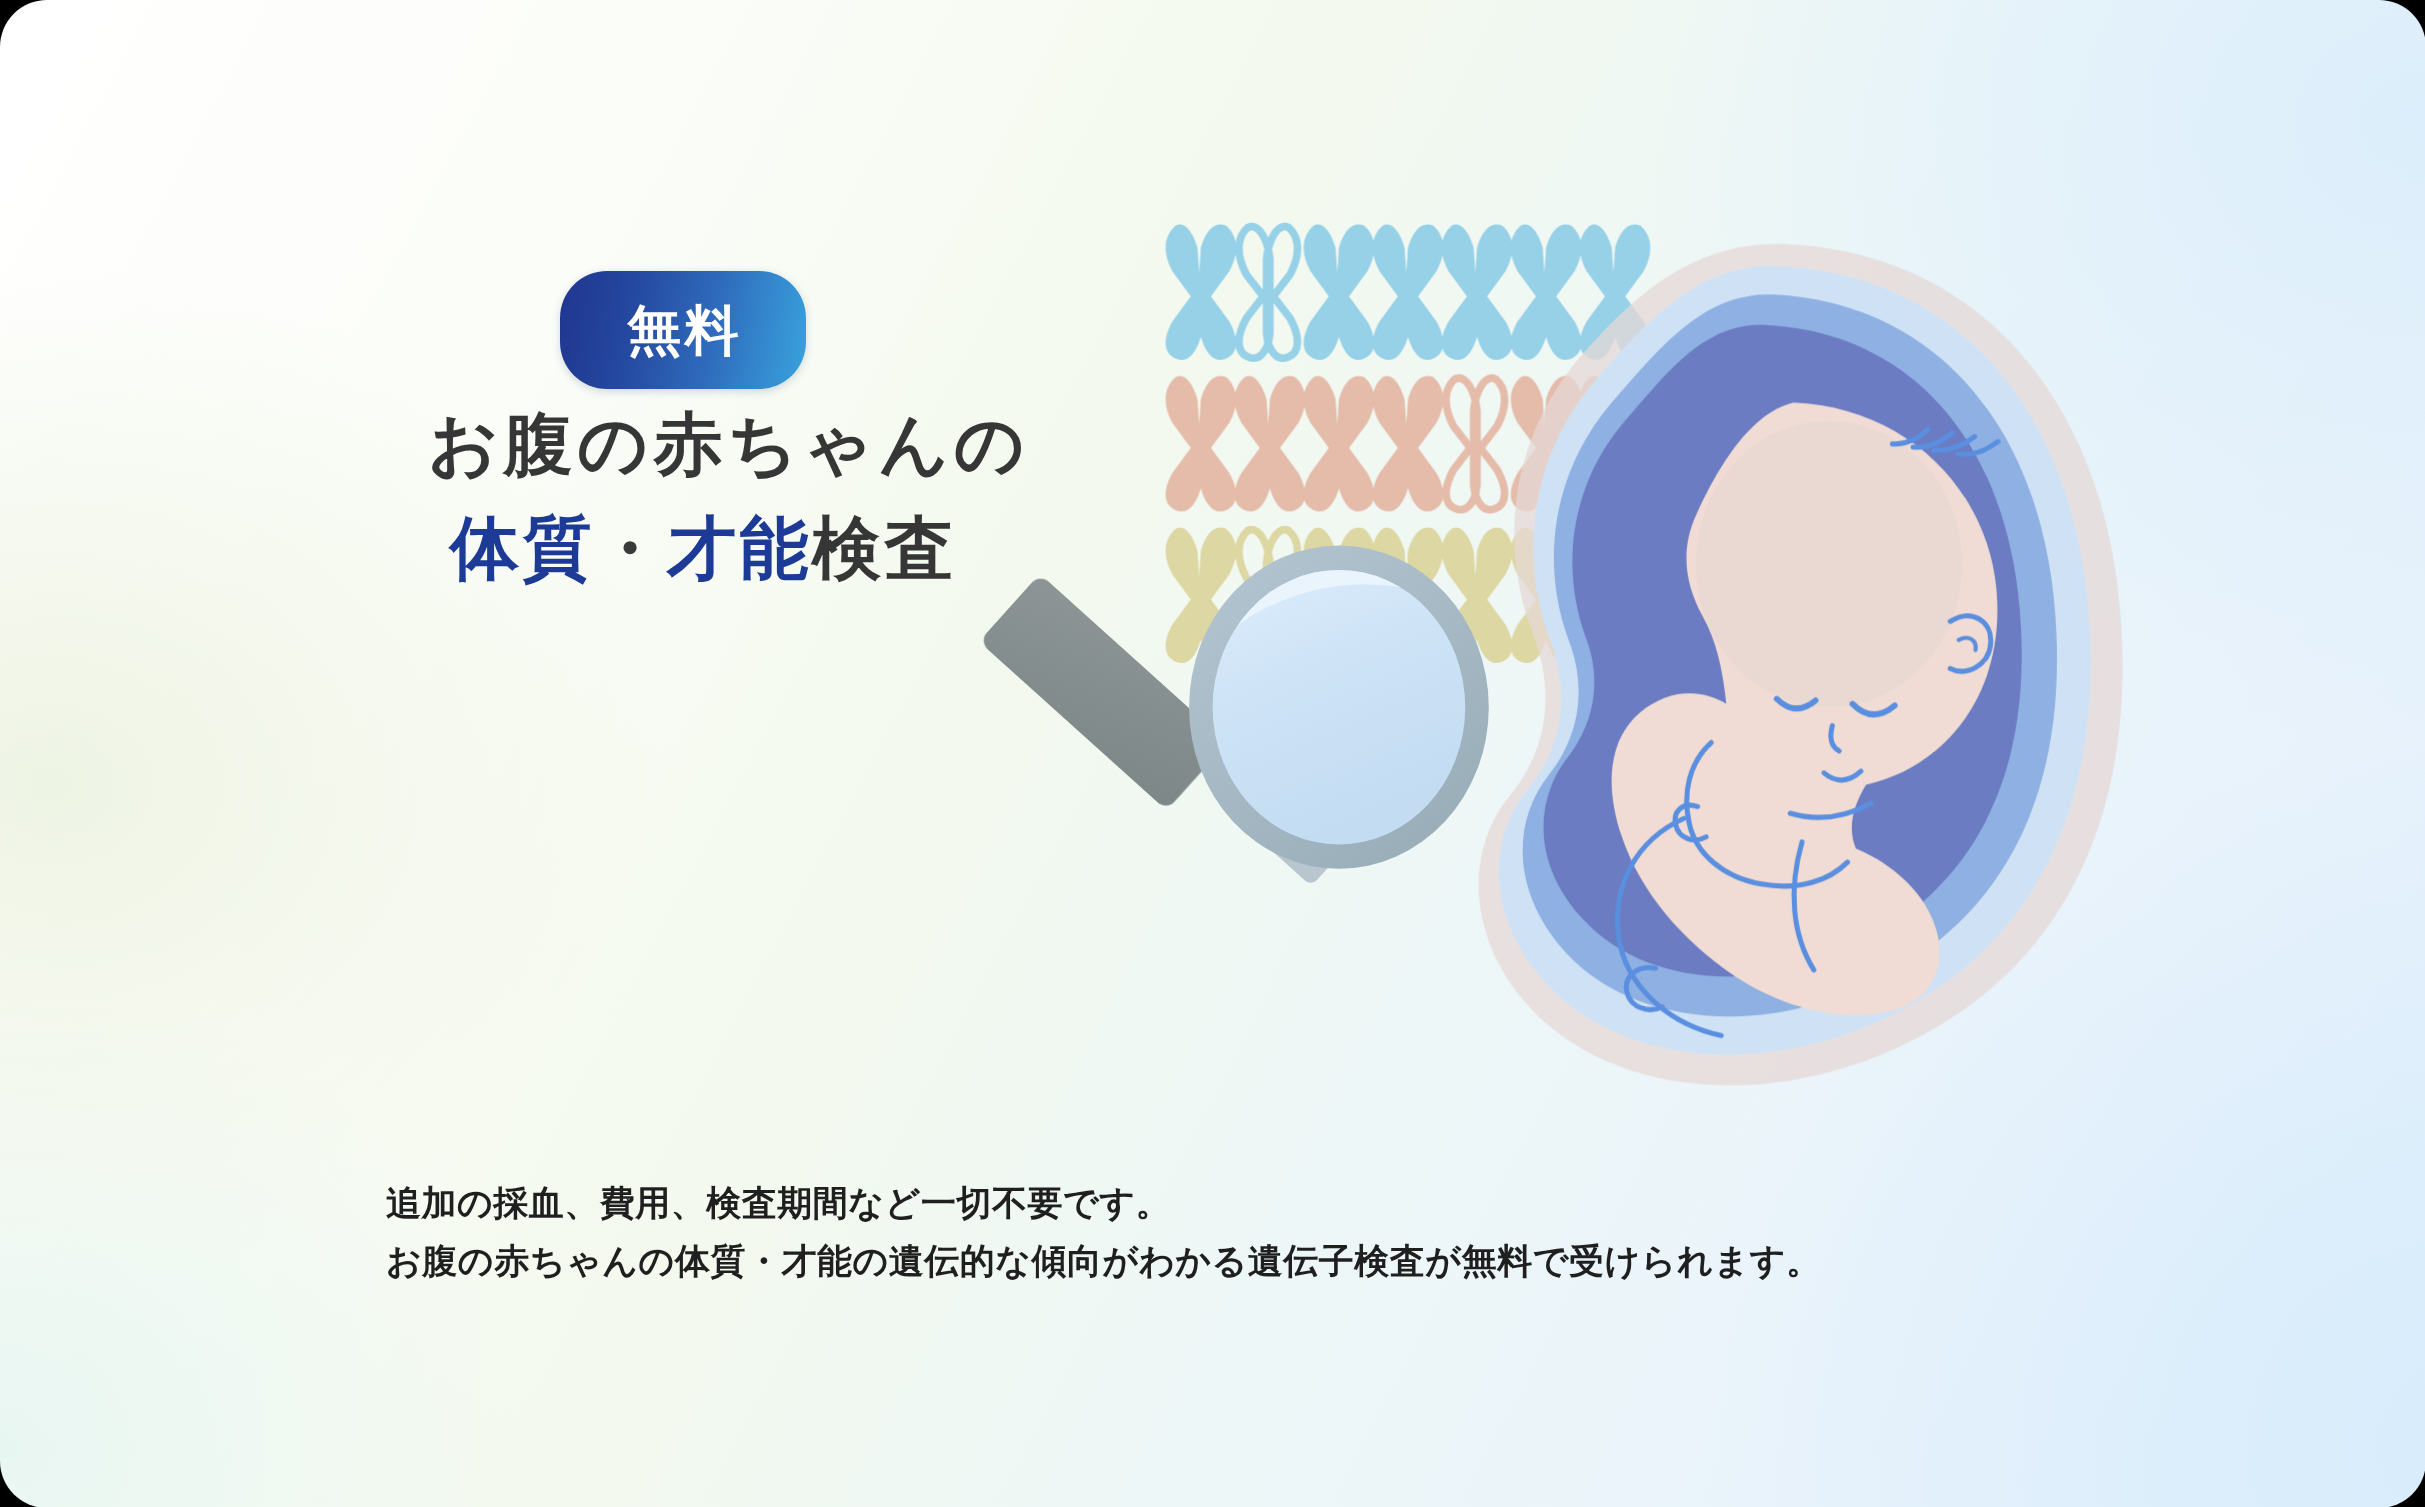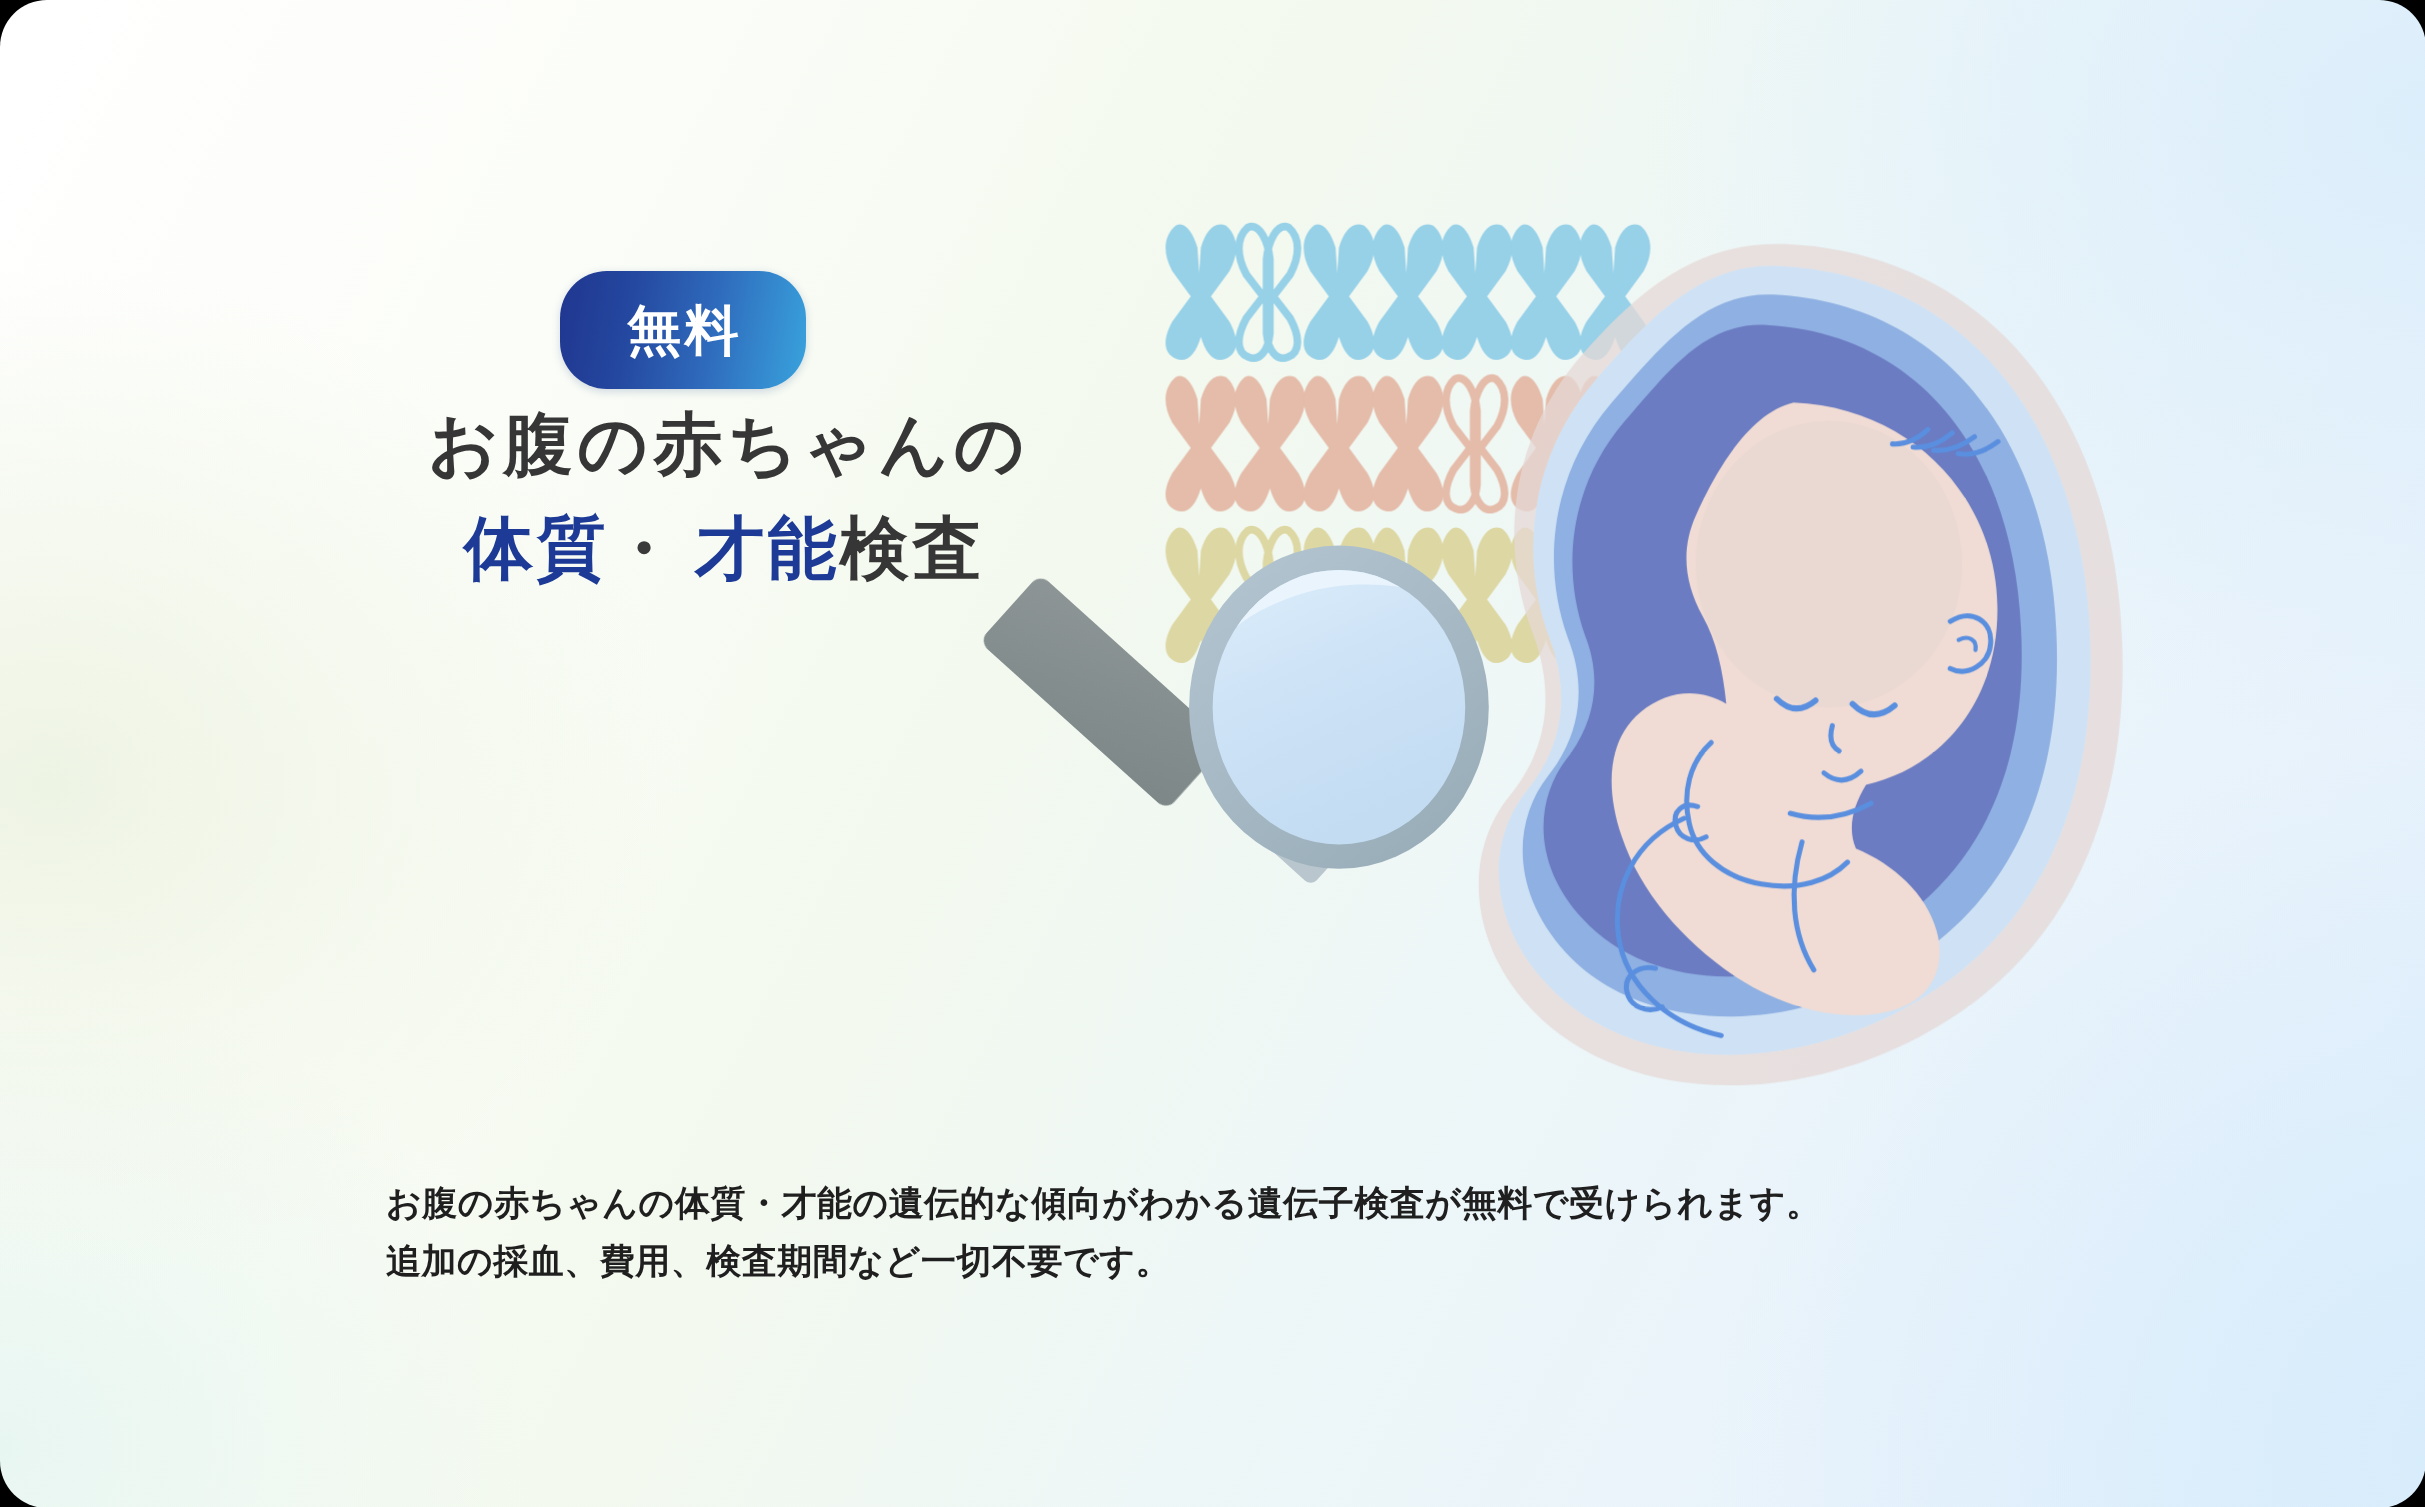--- a/index.html
+++ b/index.html
@@ -70,21 +70,21 @@
     font-weight: 700;
     line-height: 1.5;
     letter-spacing: 5px;
     color: #363636;
     white-space: nowrap;
   }
   .title-line.line2 {
     padding-left: 22px;
     letter-spacing: 3.4px;
   }
-  .accent { color: #1d3b96; margin-left: 14px; }
+  .accent { color: #1d3b96; }
   .dot-sep { color: #3a3a3a; }
 
   
   .illustration {
     position: absolute;
     left: 943px;
     top: 202px;
     width: 1196px;
     height: 943px;
   }
@@ -319,20 +319,20 @@
     </div>
 
     <div class="title">
       <div class="title-line line1">お腹の赤ちゃんの</div>
       <div class="title-line line2">
         <span class="accent">体質</span><span class="dot-sep">・</span><span class="accent">才能</span><span>検査</span>
       </div>
     </div>
 
     <div class="body-copy">
+      <div class="body-line">追加の採血、費用、検査期間など一切不要です。</div>
       <div class="body-line">お腹の赤ちゃんの体質・才能の遺伝的な傾向がわかる遺伝子検査が無料で受けられます。</div>
-      <div class="body-line">追加の採血、費用、検査期間など一切不要です。</div>
     </div>
 
 
   </div>
 </div>
 
 
 </body></html>

